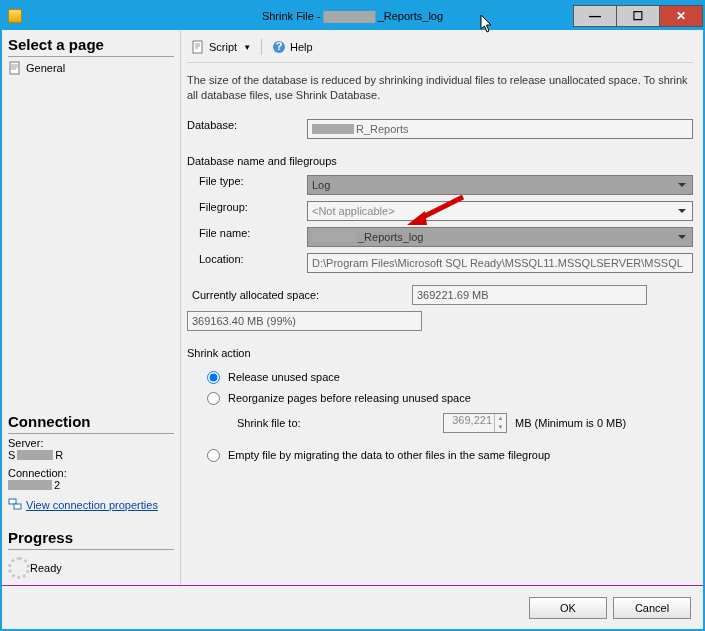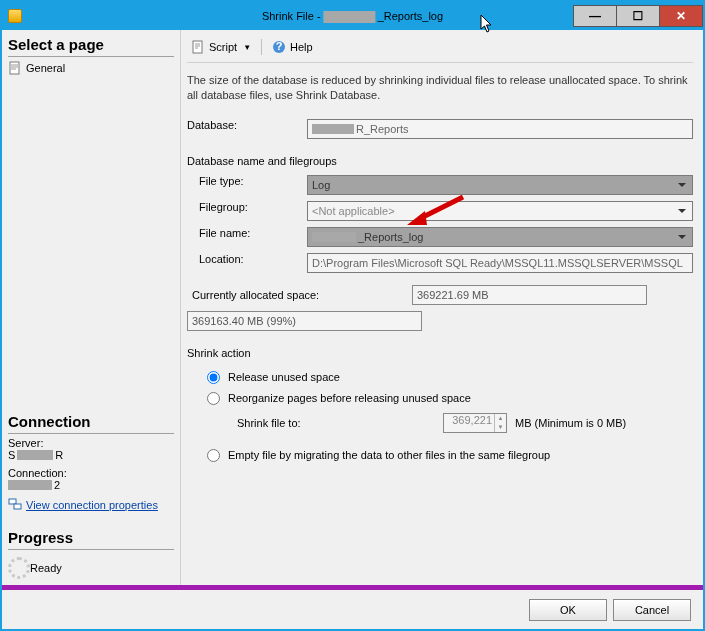--- a/index.html
+++ b/index.html
@@ -40,21 +40,21 @@
   .section-lbl { margin: 10px 0 8px 0; }
   .stat-row { display:flex; align-items:center; margin-bottom:6px; }
   .stat-row .lbl2 { flex: 0 0 220px; margin-left: 5px; }
   .stat-box { width: 235px; height:20px; border:1px solid #888; background:#f4f4f4; color:#555; padding:0 4px; display:flex; align-items:center;}
   .radio-row { display:flex; align-items:center; gap:8px; margin: 4px 0 4px 20px; }
   .radio-row input { margin:0; }
   .sub-row { display:flex; align-items:center; gap:8px; margin: 4px 0 4px 50px; }
   .spin { width:64px; height:20px; border:1px solid #888; background:#f4f4f4; color:#888; text-align:right; padding-right:14px; position:relative;}
   .spin .ar{position:absolute;right:0;top:0;bottom:0;width:12px;border-left:1px solid #bbb;display:flex;flex-direction:column;}
   .spin .ar div{flex:1;display:flex;align-items:center;justify-content:center;font-size:6px;color:#888;}
-  .footer { height: 44px; border-top: 5px solid #a21caf; display: flex; align-items: center; justify-content: flex-end; gap: 6px; padding: 0 12px; background:#f0f0f0;}
+  .footer { height: 44px; border-top: 1px solid #a21caf; display: flex; align-items: center; justify-content: flex-end; gap: 6px; padding: 0 12px; background:#f0f0f0;}
   .btn { width: 78px; height: 22px; border: 1px solid #888; background: linear-gradient(#fff,#e4e4e4); text-align:center; line-height:20px;}
   .arrow-annot { position:absolute; left:224px; top:163px; z-index:5; pointer-events:none;}
   .caret{font-size:8px;margin-left:2px;}
   .cursor-annot { position:absolute; left:478px; top:12px; z-index:6; pointer-events:none;}
 </style>
 </head>
 <body>
 
 <div class="window">
 

